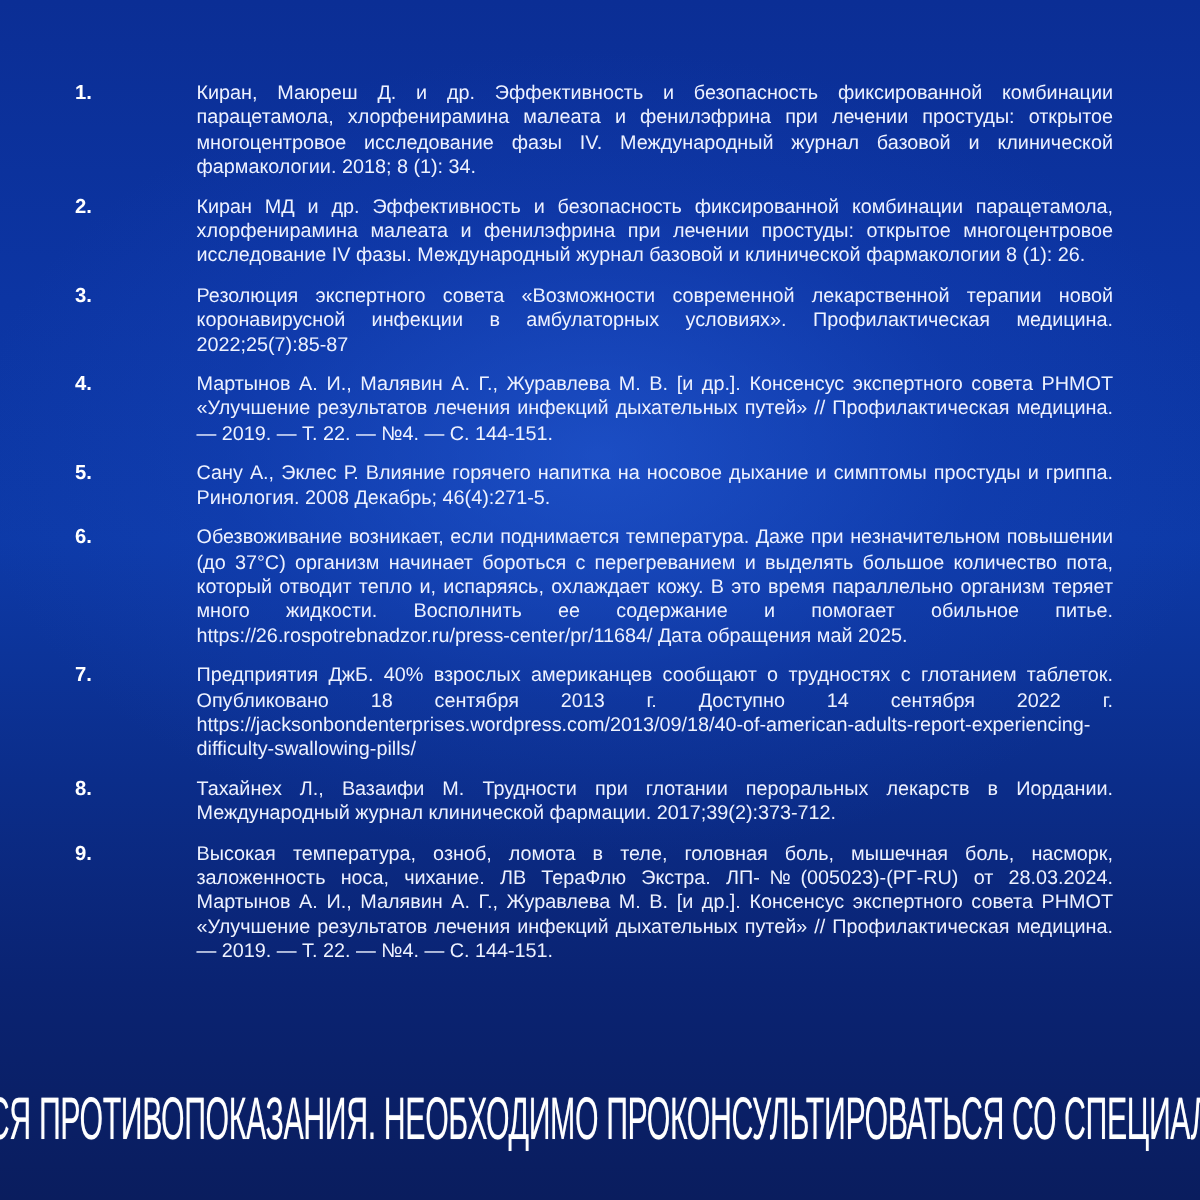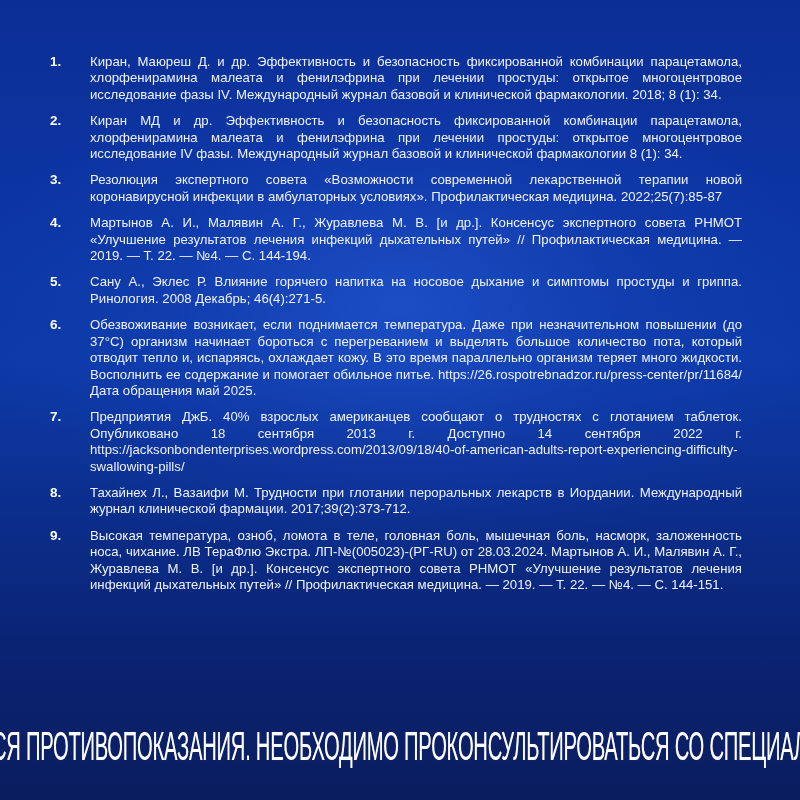--- a/index.html
+++ b/index.html
@@ -46,20 +46,21 @@
     }
     .ref-text {
       flex: 1 1 auto;
       font-size: 13.2px;
       line-height: 16.4px;
       text-align: justify;
       text-align-last: left;
       color: #eef2ff;
       word-break: normal;
       overflow-wrap: anywhere;
+      margin-left: 41px;
     }
     .disclaimer {
       position: absolute;
       left: 0;
       top: 716px;
       width: 800px;
       height: 60px;
       display: flex;
       align-items: center;
       justify-content: center;
@@ -83,29 +84,29 @@
 
 <div class="page">
 
   <ol class="refs">
     <li class="ref">
       <span class="ref-num">1.</span>
       <span class="ref-text">Киран, Маюреш Д. и др. Эффективность и безопасность фиксированной комбинации парацетамола, хлорфенирамина малеата и фенилэфрина при лечении простуды: открытое многоцентровое исследование фазы IV. Международный журнал базовой и клинической фармакологии. 2018; 8 (1): 34.</span>
     </li>
     <li class="ref">
       <span class="ref-num">2.</span>
-      <span class="ref-text">Киран МД и др. Эффективность и безопасность фиксированной комбинации парацетамола, хлорфенирамина малеата и фенилэфрина при лечении простуды: открытое многоцентровое исследование IV фазы. Международный журнал базовой и клинической фармакологии 8 (1): 34.</span>
+      <span class="ref-text">Киран МД и др. Эффективность и безопасность фиксированной комбинации парацетамола, хлорфенирамина малеата и фенилэфрина при лечении простуды: открытое многоцентровое исследование IV фазы. Международный журнал базовой и клинической фармакологии 8 (1): 26.</span>
     </li>
     <li class="ref">
       <span class="ref-num">3.</span>
       <span class="ref-text">Резолюция экспертного совета «Возможности современной лекарственной терапии новой коронавирусной инфекции в амбулаторных условиях». Профилактическая медицина. 2022;25(7):85-87</span>
     </li>
     <li class="ref">
       <span class="ref-num">4.</span>
-      <span class="ref-text">Мартынов А. И., Малявин А. Г., Журавлева М. В. [и др.]. Консенсус экспертного совета РНМОТ «Улучшение результатов лечения инфекций дыхательных путей» // Профилактическая медицина. — 2019. — Т. 22. — №4. — С. 144-194.</span>
+      <span class="ref-text">Мартынов А. И., Малявин А. Г., Журавлева М. В. [и др.]. Консенсус экспертного совета РНМОТ «Улучшение результатов лечения инфекций дыхательных путей» // Профилактическая медицина. — 2019. — Т. 22. — №4. — С. 144-151.</span>
     </li>
     <li class="ref">
       <span class="ref-num">5.</span>
       <span class="ref-text">Сану А., Эклес Р. Влияние горячего напитка на носовое дыхание и симптомы простуды и гриппа. Ринология. 2008 Декабрь; 46(4):271-5.</span>
     </li>
     <li class="ref">
       <span class="ref-num">6.</span>
       <span class="ref-text">Обезвоживание возникает, если поднимается температура. Даже при незначительном повышении (до 37°C) организм начинает бороться с перегреванием и выделять большое количество пота, который отводит тепло и, испаряясь, охлаждает кожу. В это время параллельно организм теряет много жидкости. Восполнить ее содержание и помогает обильное питье. https://26.rospotrebnadzor.ru/press-center/pr/11684/ Дата обращения май 2025.</span>
     </li>
     <li class="ref">

